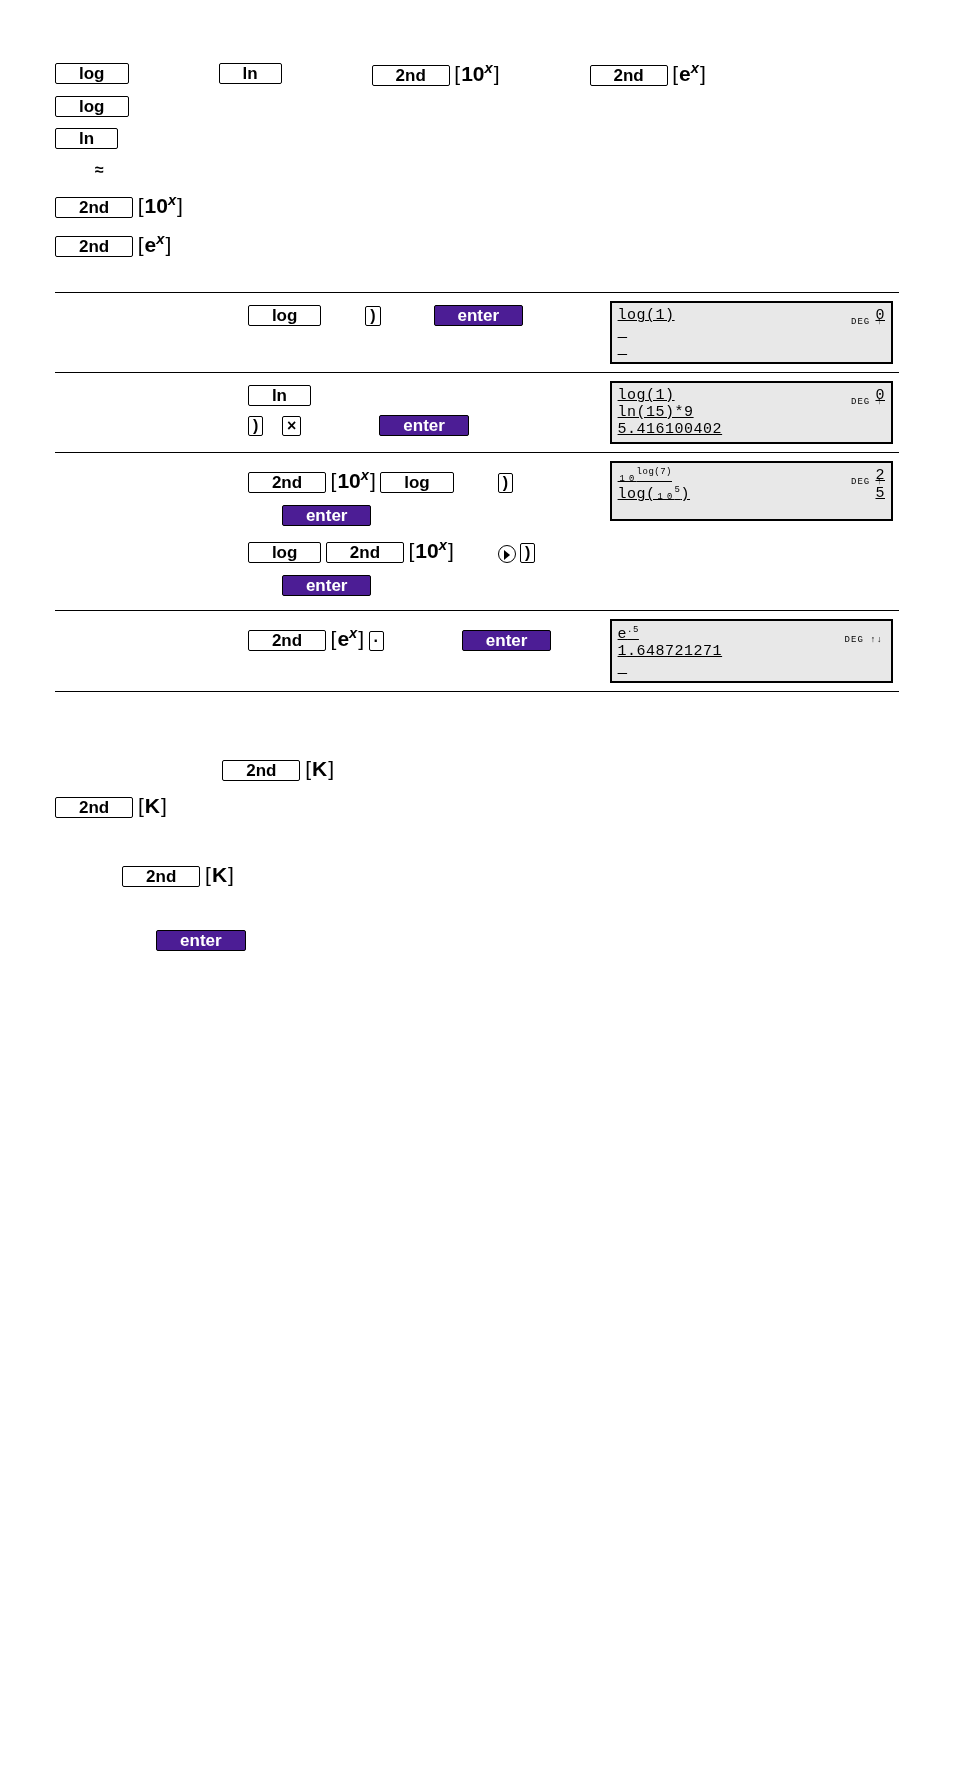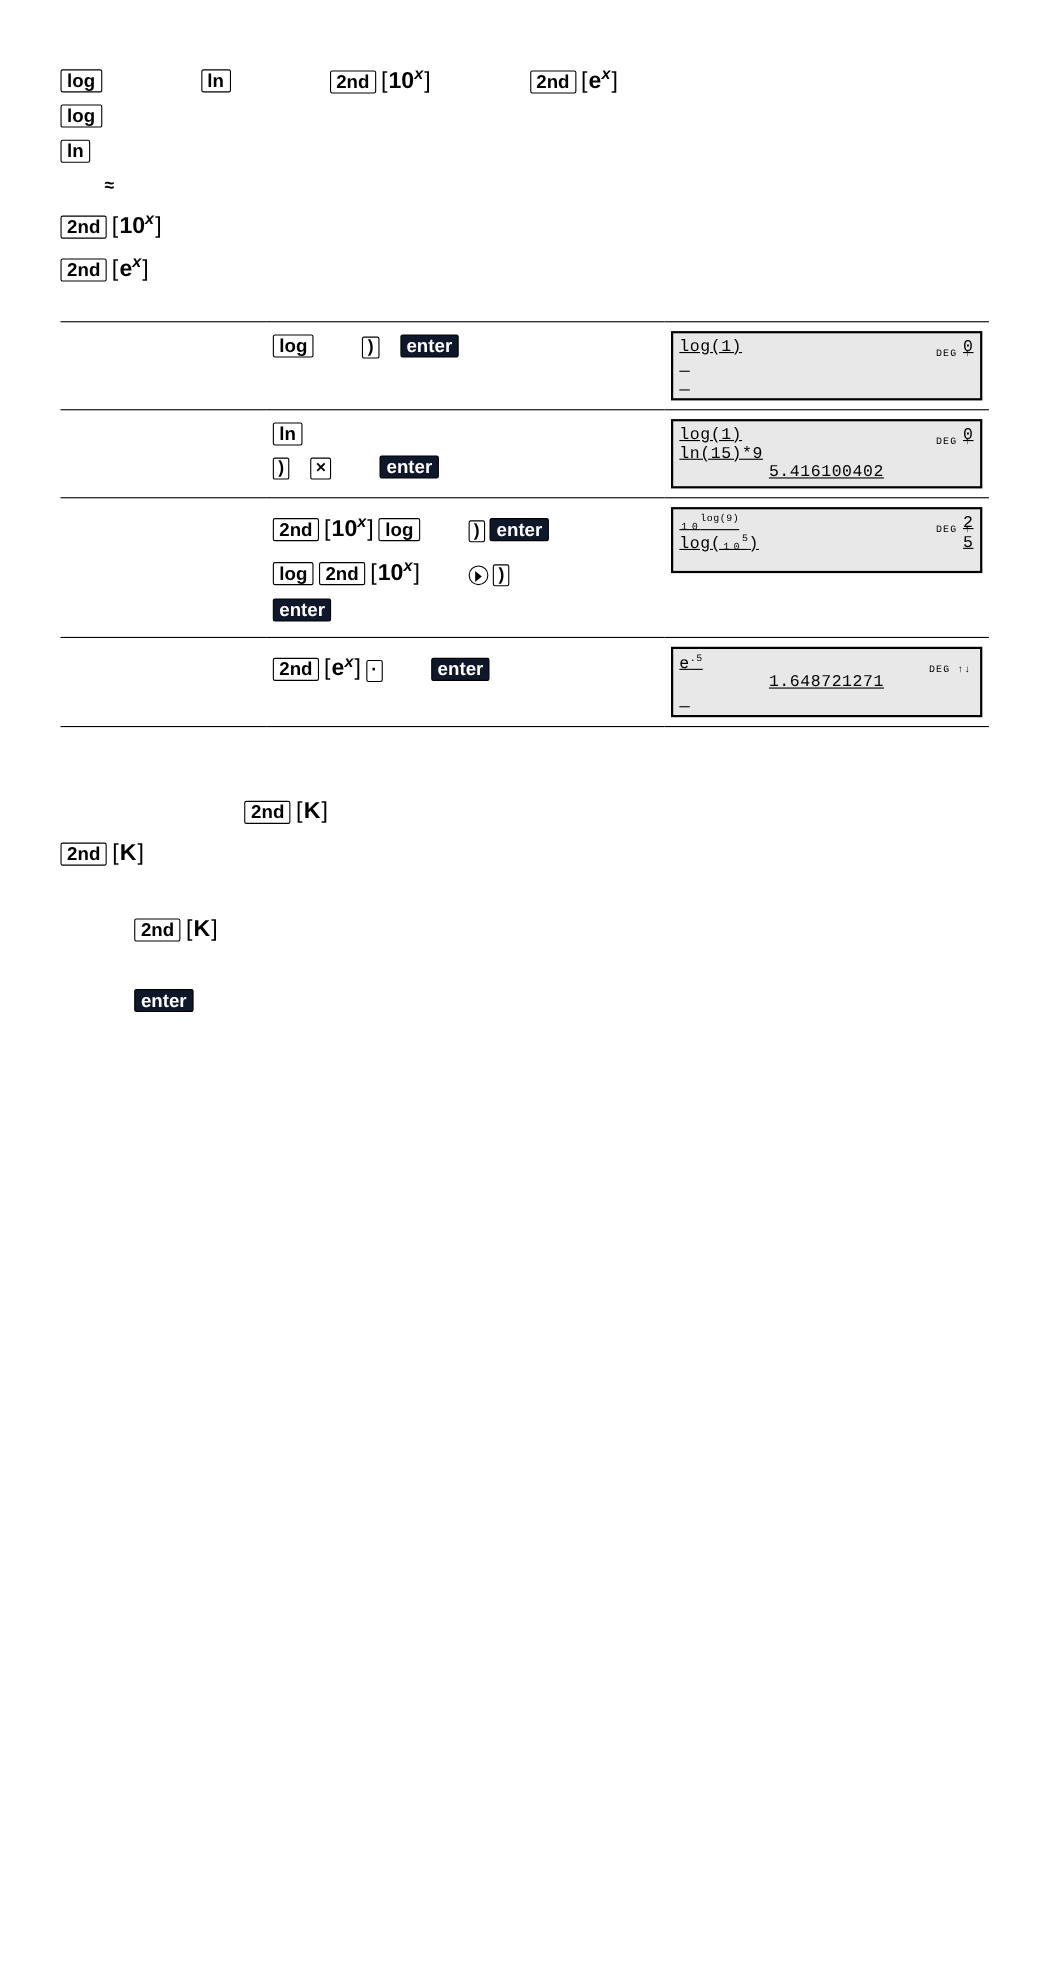--- a/index.html
+++ b/index.html
@@ -11,31 +11,32 @@
     font-size: 16px;
     width: 954px;
   }
   .page {
     padding: 60px 55px 60px 55px;
   }
   .key {
     display: inline-block;
     border: 1.5px solid #000;
     border-radius: 2px;
-    padding: 1px 5px;
+    padding: 1px 23px;
     font-weight: bold;
     font-size: 17px;
     line-height: 1;
     background: #fff;
     vertical-align: baseline;
   }
   .key.dark {
-    background: #0f172a;
+    background: #4c1d95;
     color: #fff;
     border-color: #000;
+    margin-left: 34px;
   }
   .key.small {
     font-size: 16px;
     padding: 1px 4px;
   }
   .secondfn {
     display: inline-block;
     font-weight: bold;
     font-size: 21px;
     vertical-align: baseline;
@@ -81,21 +82,21 @@
     letter-spacing: 0.5px;
   }
   .screen .topind {
     position: absolute;
     right: 8px;
     top: 14px;
     font-size: 9px;
     letter-spacing: 1px;
   }
   .screen .line { white-space: pre; font-weight: normal; text-decoration: underline; }
-  .screen .rt { text-align: center; }
+  .screen .rt { text-align: left; }
   .screen .twocol { display:flex; justify-content:space-between; }
   .screen sup { font-size: 0.6em; vertical-align: super; }
 
   .section2 { margin-top: 60px; font-size: 17px; }
   .section2 p { margin: 4px 0; line-height: 1.6; }
 
   .arrow-icon {
     display:inline-block;
     width:18px; height:18px;
     border:1.5px solid #000;
@@ -229,21 +230,21 @@
           <span class="gap"></span>
           <span class="arrow-icon"></span>
           <span class="key small">)</span><br>
           <span class="key dark">enter</span>
         </div>
       </td>
       <td>
         <div class="screen">
           <div class="topind">DEG   ↑</div>
           <div class="twocol">
-                <span class="line">₁₀<sup>log(9)</sup></span>
+                <span class="line">₁₀<sup>log(7)</sup></span>
                 <span class="line">2</span>
               </div>
           <div class="twocol">
                 <span class="line">log(₁₀<sup>5</sup>)</span>
                 <span class="line">5</span>
               </div>
         </div>
       </td>
     </tr>
 

